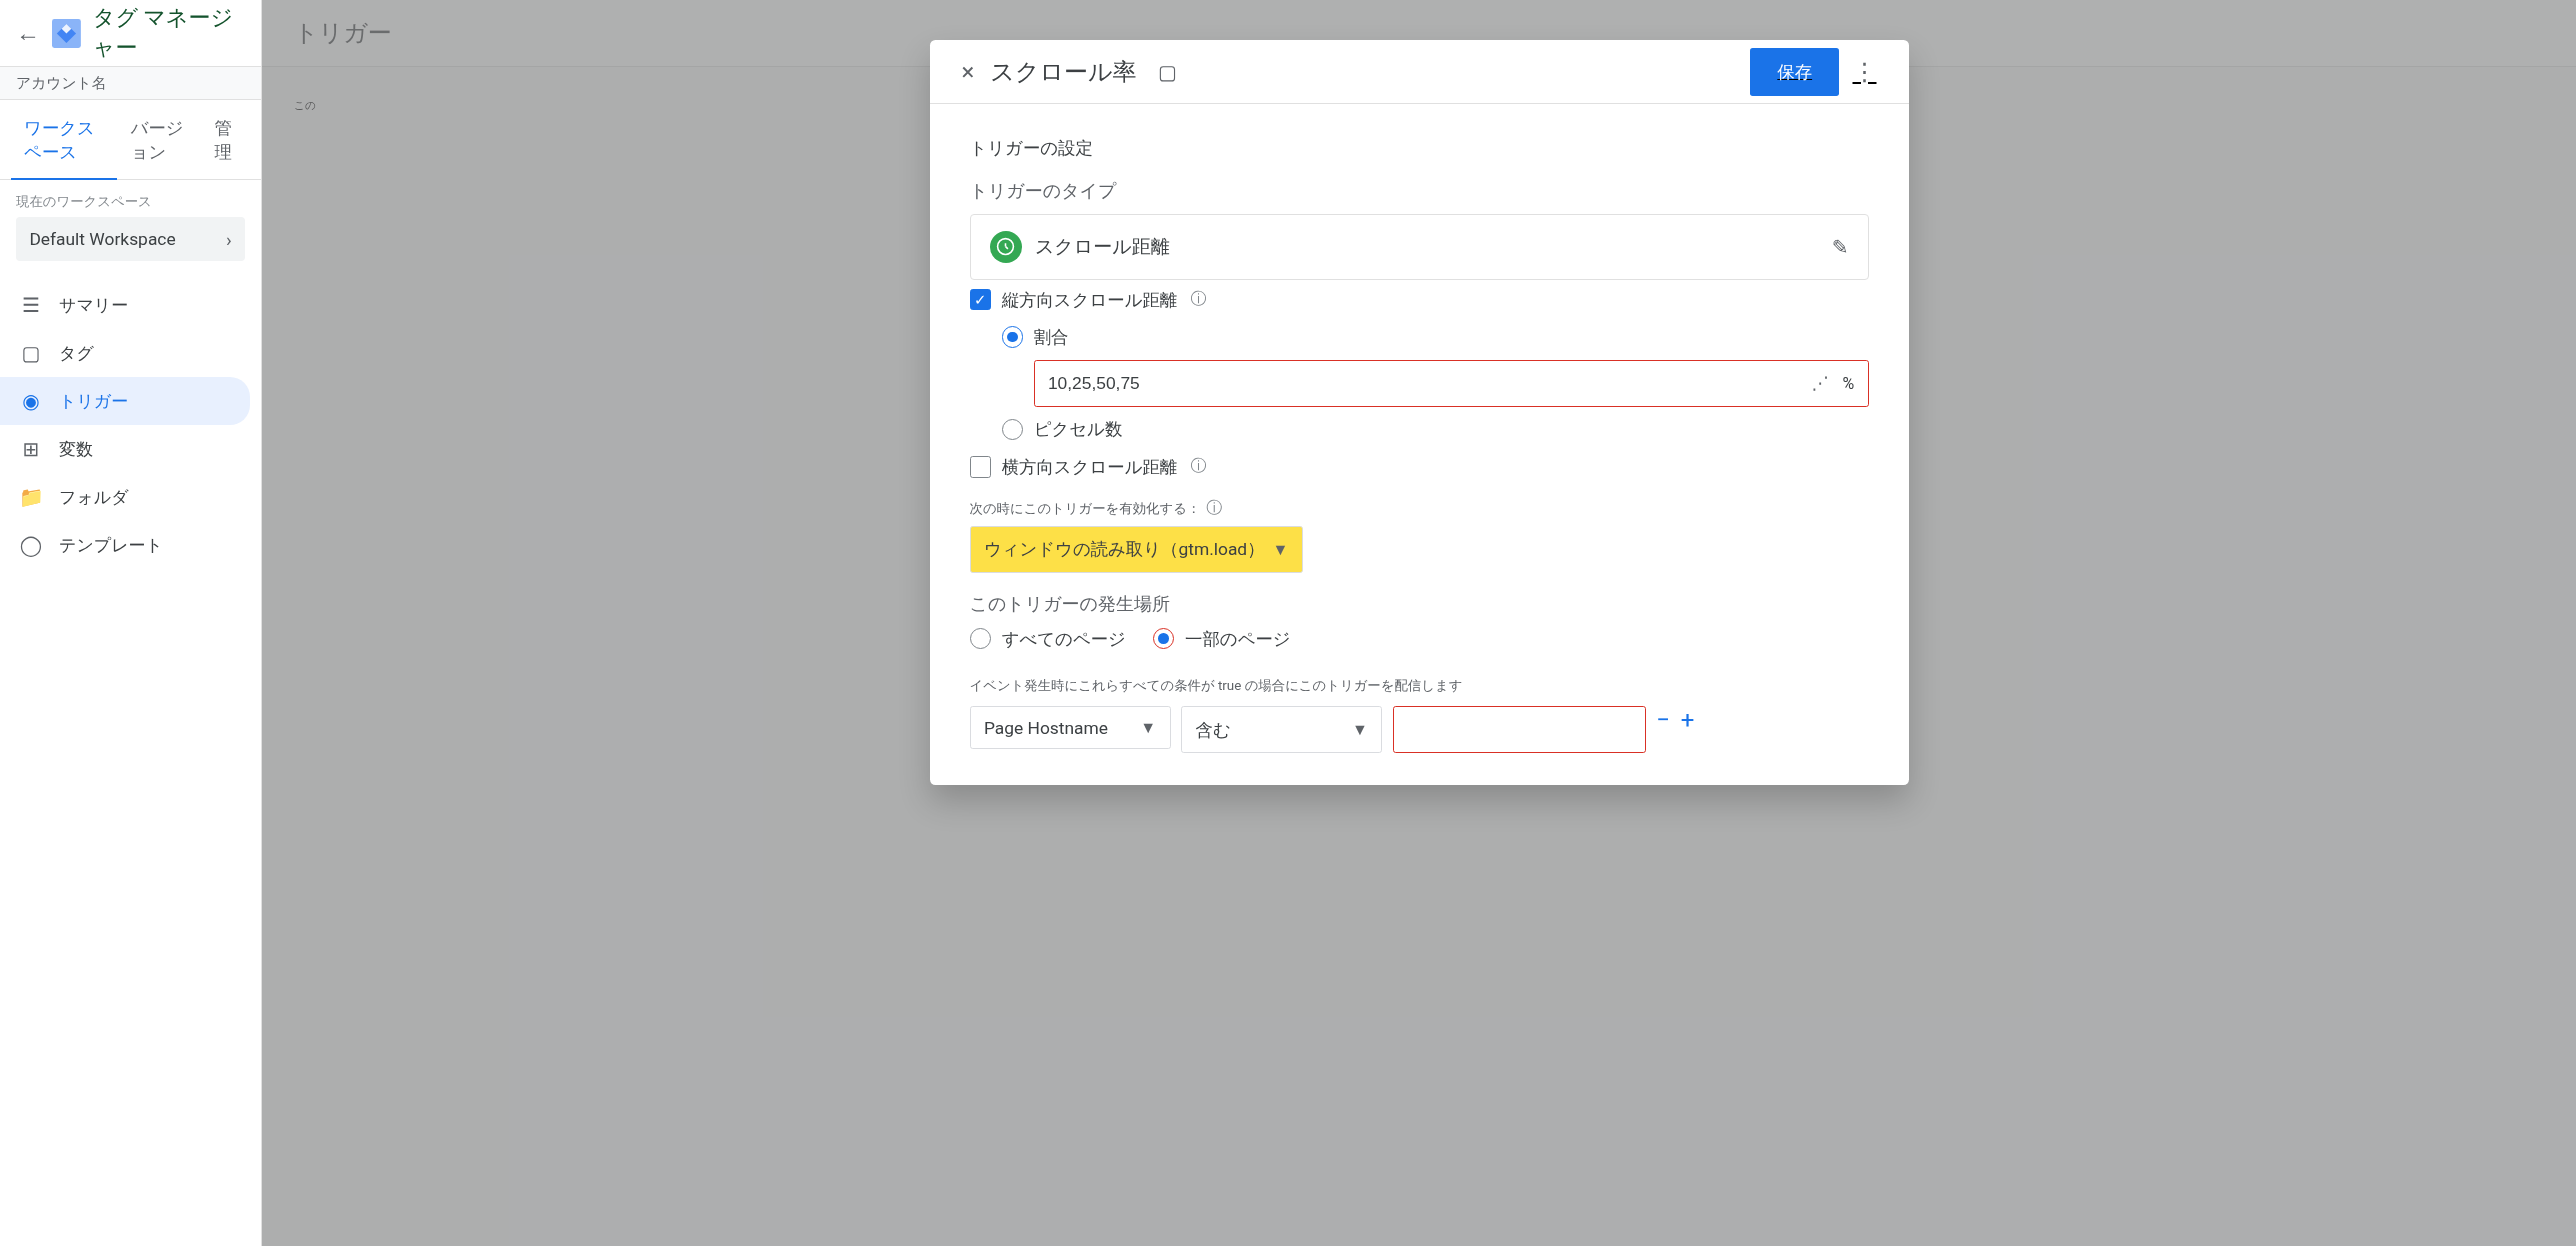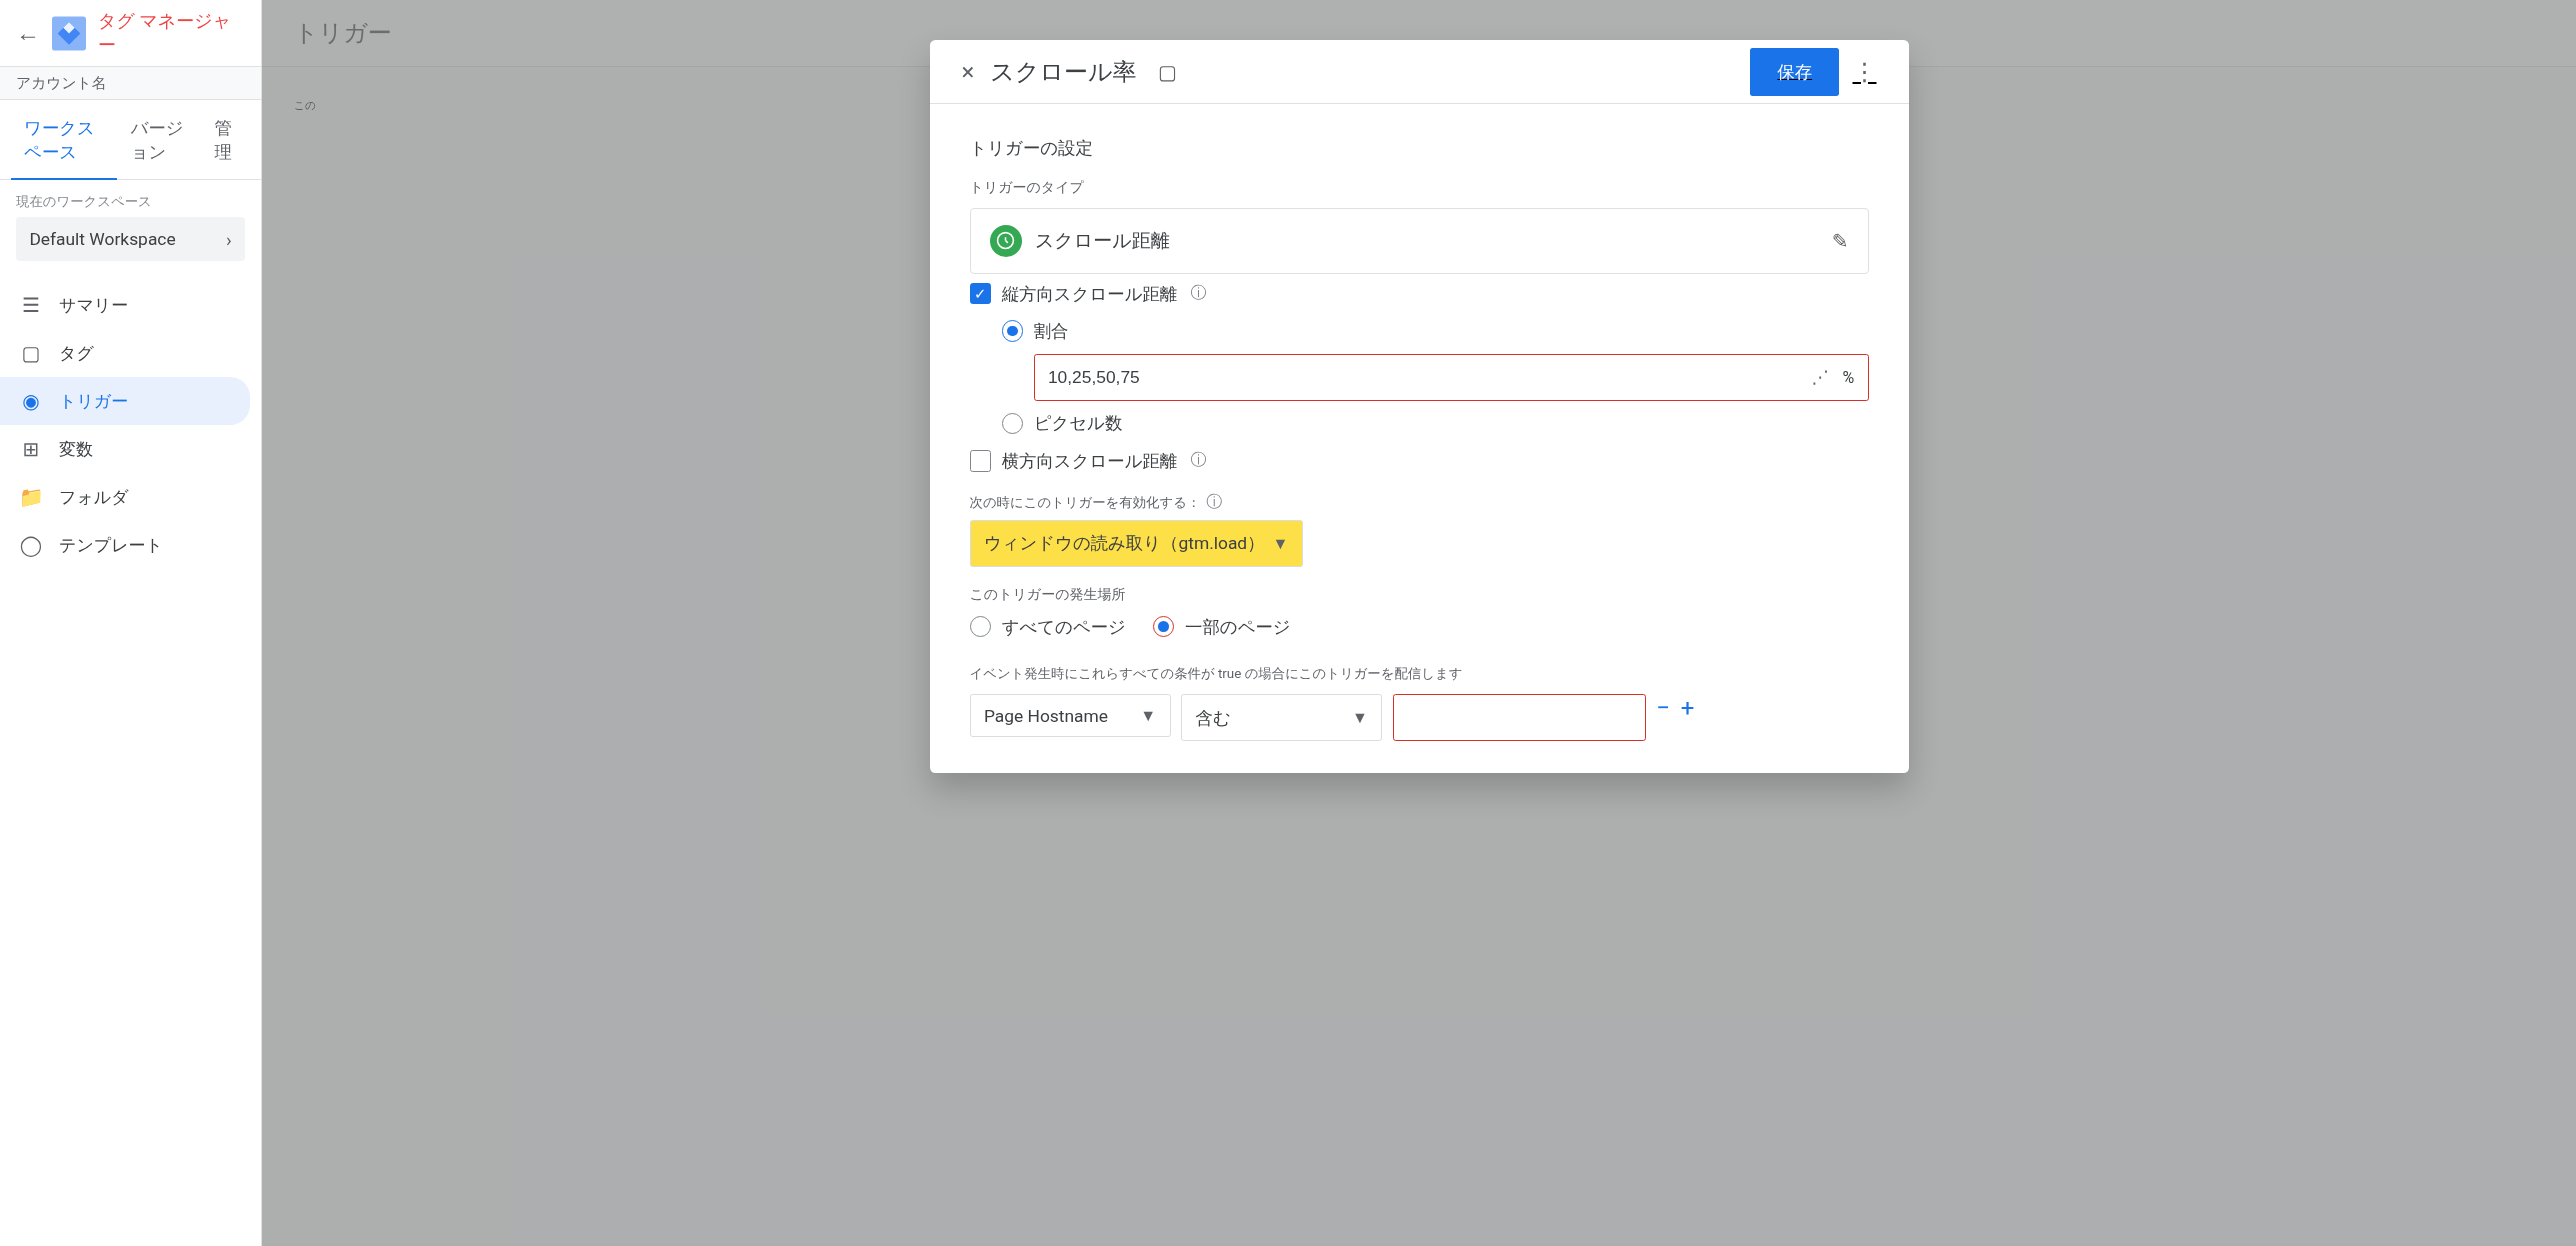--- a/index.html
+++ b/index.html
@@ -34,22 +34,22 @@
     .back-icon {
       cursor: pointer;
       color: #5f6368;
       font-size: 24px;
     }
     .gtm-logo {
       width: 35px;
       height: 35px;
     }
     .app-title {
-      font-size: 18px;
-      color: #ef4444;
+      font-size: 22px;
+      color: #14532d;
       font-weight: 400;
     }
     .account-bar {
       padding: 6.7px 16px;
       font-size: 14.8px;
       color: #5f6368;
       background: #f8f9fa;
       border-bottom: 0.7px solid #e0e0e0;
       white-space: nowrap;
       overflow: hidden;
@@ -266,21 +266,21 @@
       font-size: 19px;
       color: #3c4043;
     }
     .edit-icon {
       color: #5f6368;
       font-size: 20px;
       cursor: pointer;
     }
     
     .field-label {
-      font-size: 14px;
+      font-size: 18px;
       color: #5f6368;
       margin-bottom: 10.7px;
     }
     
     .checkbox-row {
       display: flex;
       align-items: center;
       gap: 10.7px;
       margin-bottom: 13.4px;
     }

